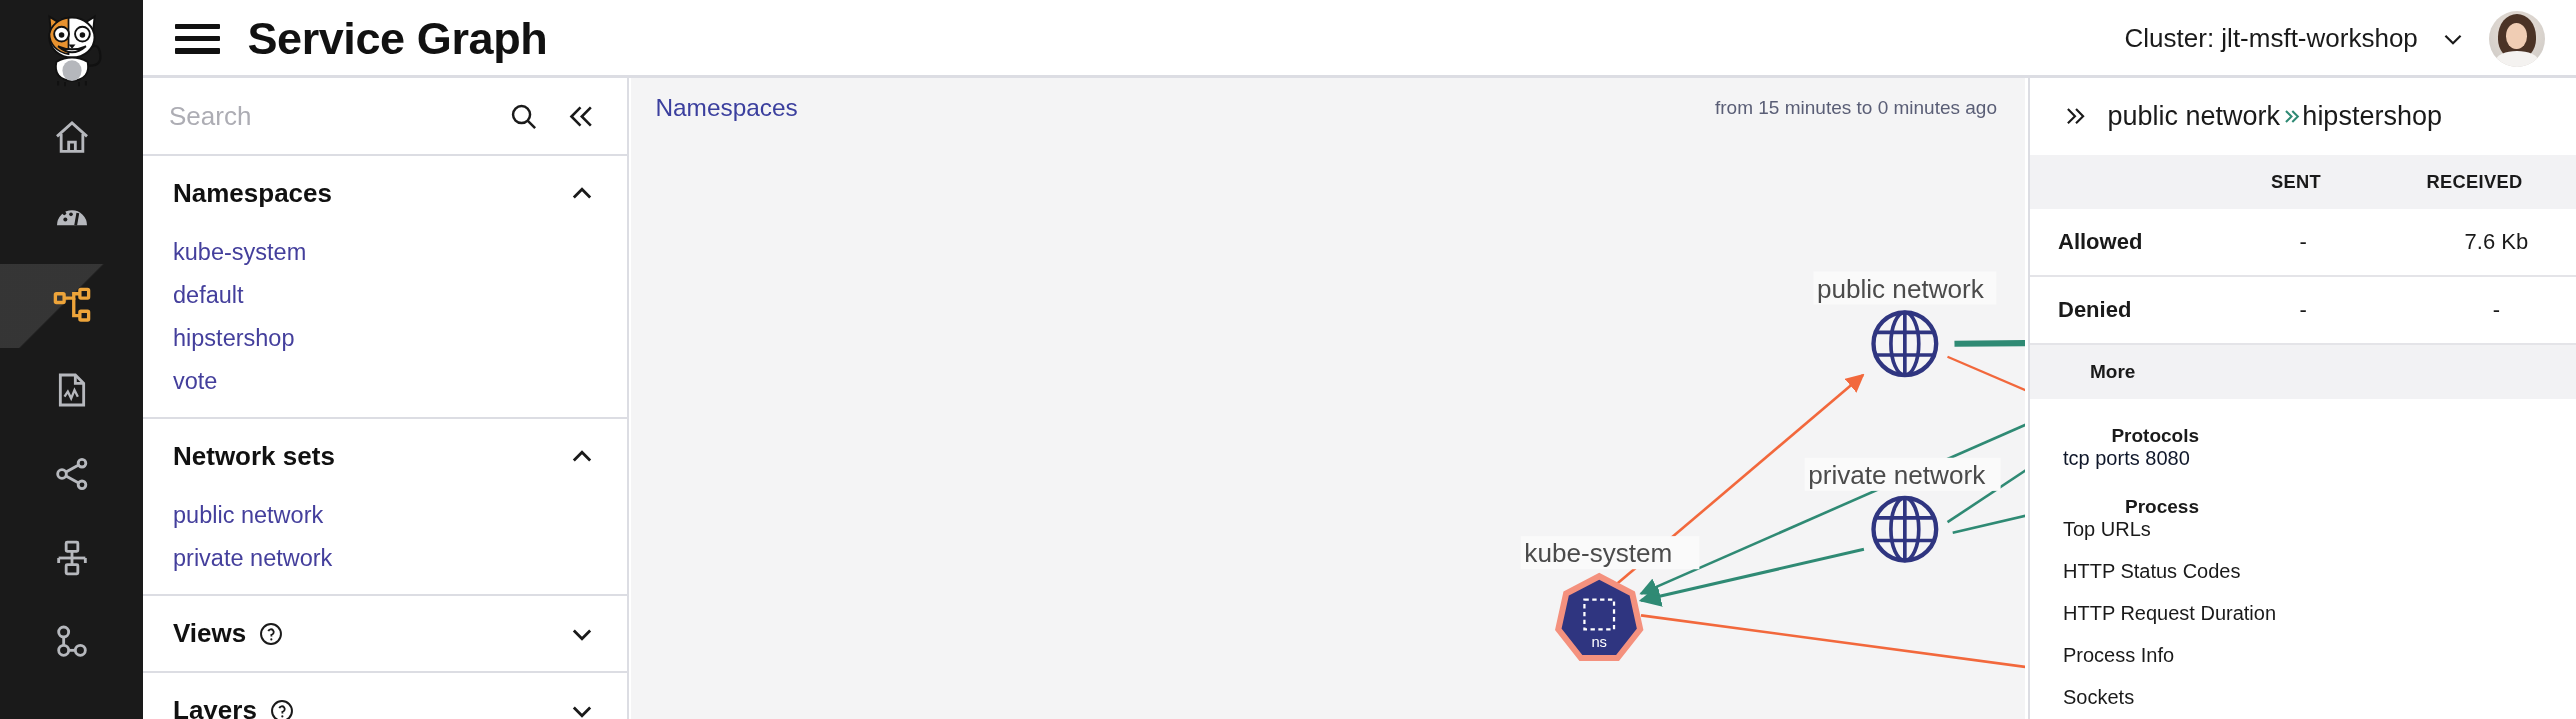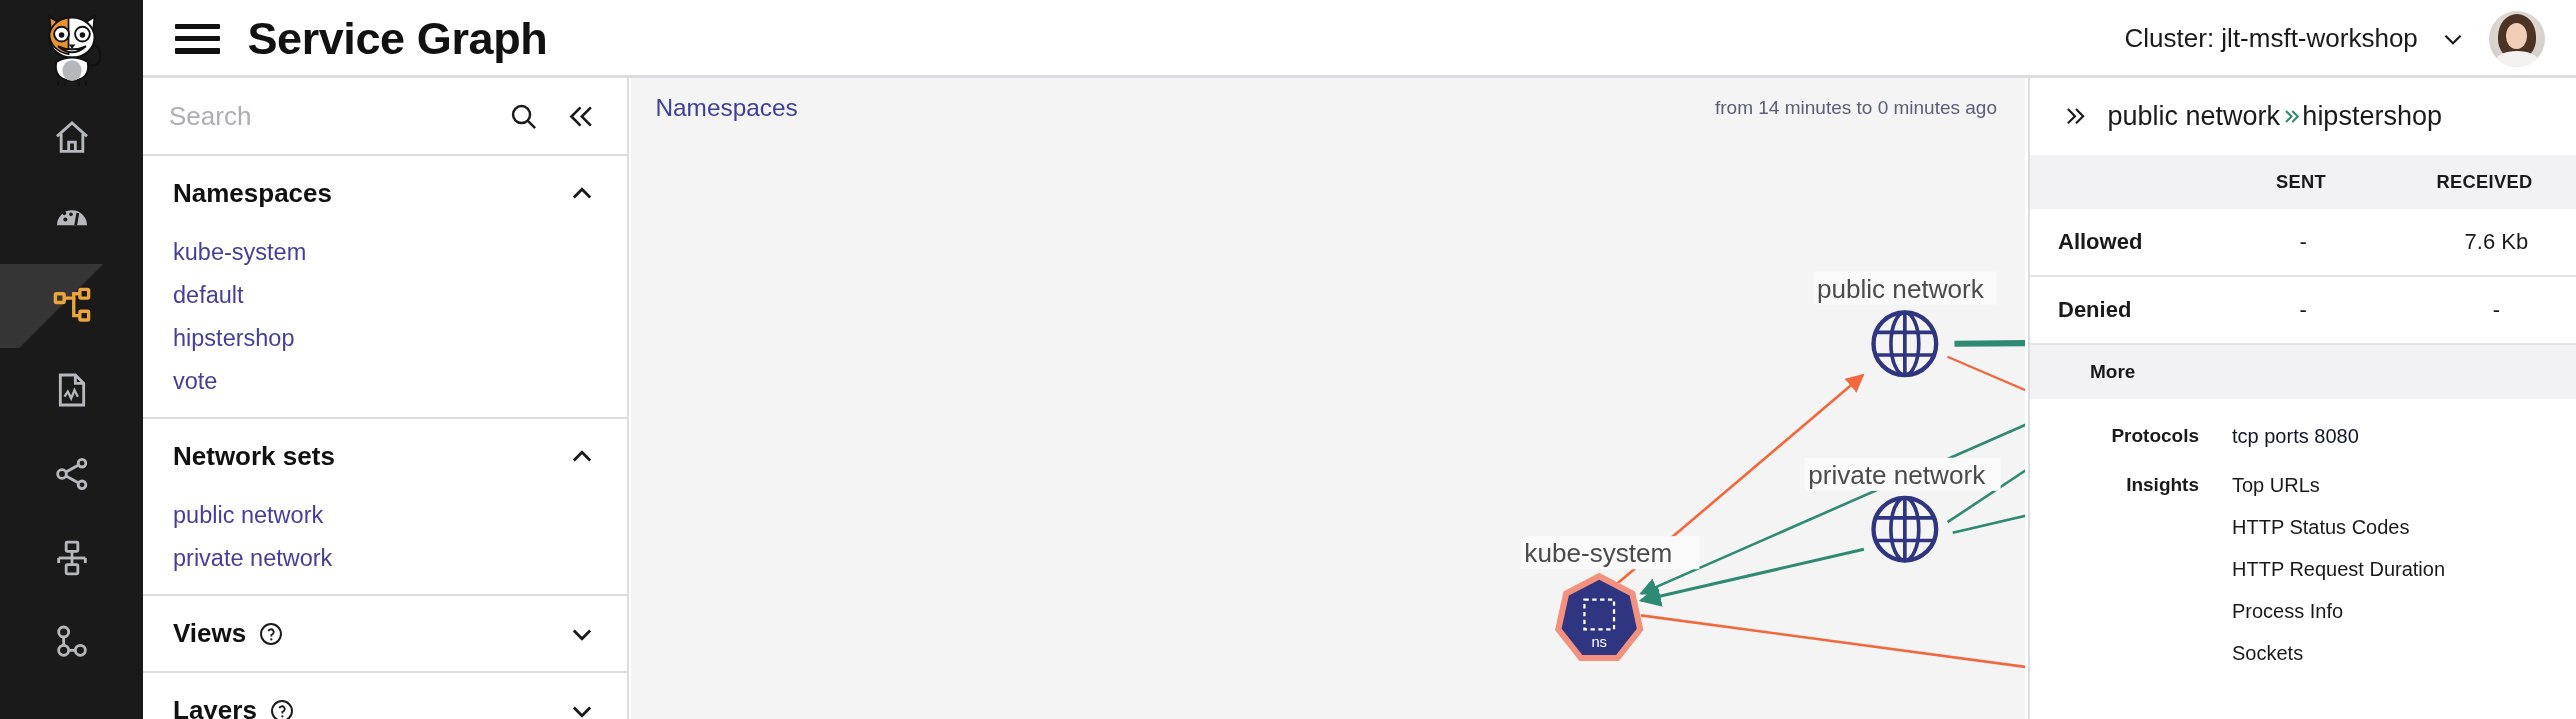--- a/index.html
+++ b/index.html
@@ -155,41 +155,40 @@
   }
   #detail-expand { width: 30px; height: 24.4px; cursor: pointer; }
   #detail-title { font-size: 27px; color: #1a1a1a; display: flex; align-items: center; }
   #detail-title .chev-mid { color: #2f8a74; margin: 0 1.7px; font-size: 24.4px; }
 
   #tbl-head {
     height: 54px; background: #f2f2f4;
     display: flex; align-items: center;
     font-size: 18.3px; font-weight: bold; color: #1a1a1a;
     letter-spacing: 0.3px;
-    justify-content: space-between;
   }
   .col-label { width: 179px; padding-left: 28px; }
   .col-sent  { width: 174px; text-align: center; }
   .col-recv  { width: 183px; text-align: center; }
 
   .tbl-row {
     height: 68px; display: flex; align-items: center;
     font-size: 22px; color: #1a1a1a;
     border-bottom: 2.6px solid #e4e4e8;
     gap: 38px;
   }
   .tbl-row .col-label { font-weight: bold; }
   .tbl-row .col-sent, .tbl-row .col-recv { font-weight: normal; }
 
   #more-bar {
     height: 54px; background: #f2f2f4;
     display: flex; align-items: center; padding-left: 60px;
     font-size: 19px; font-weight: bold; color: #1a1a1a;
   }
-  .kv-row { display: flex; padding-top: 26px; }
+  .kv-row { display: flex; padding-top: 26px; flex-direction: column; }
   .kv-key {
     width: 139px; text-align: right; padding-right: 0;
     font-size: 19px; font-weight: bold; color: #1a1a1a;
     margin-left: 30px;
   }
   .kv-val { margin-left: 33px; font-size: 20px; color: #0f172a; }
   .kv-list { margin-left: 33px; }
   .kv-list div { font-size: 20px; color: #1a1a1a; margin-bottom: 19px; cursor: pointer; }
 </style>
 </head>
@@ -365,21 +364,21 @@
       <svg class="sb-chevron" viewBox="0 0 24 24" fill="none" stroke="#1a1a1a" stroke-width="2.4">
           <path d="M5 9 L12 16 L19 9"></path>
         </svg>
     </div>
   </div>
 </div>
 
 <div id="graph">
   <div id="graph-header">
     <div id="breadcrumb">Namespaces</div>
-    <div id="time-range">from 14 minutes to 0 minutes ago</div>
+    <div id="time-range">from 15 minutes to 0 minutes ago</div>
   </div>
 
   <svg id="graph-svg" width="1394" height="642" viewBox="0 0 1601 737">
     <defs>
       <marker id="arrA" viewBox="0 0 10 10" refX="9" refY="5" markerWidth="7" markerHeight="7" orient="auto-start-reverse">
         <path d="M0 0 L10 5 L0 10 z" fill="#2f8a74"></path>
       </marker>
       <marker id="arrD" viewBox="0 0 10 10" refX="9" refY="5" markerWidth="7" markerHeight="7" orient="auto-start-reverse">
         <path d="M0 0 L10 5 L0 10 z" fill="#f2683c"></path>
       </marker>
@@ -488,21 +487,21 @@
   </div>
 
   <div id="more-bar">More</div>
 
   <div class="kv-row">
     <div class="kv-key">Protocols</div>
     <div class="kv-val">tcp ports 8080</div>
   </div>
 
   <div class="kv-row">
-    <div class="kv-key">Insights</div>
+    <div class="kv-key">Process</div>
     <div class="kv-list">
       <div>Top URLs</div>
       <div>HTTP Status Codes</div>
       <div>HTTP Request Duration</div>
       <div>Process Info</div>
       <div>Sockets</div>
     </div>
   </div>
 </div>
 

